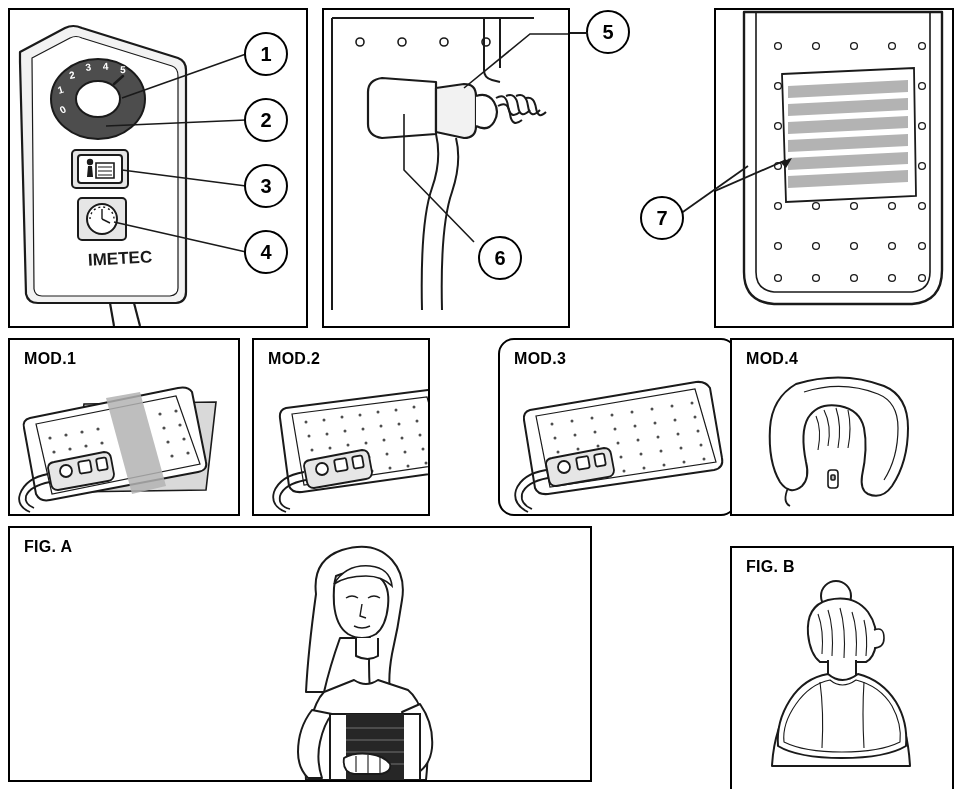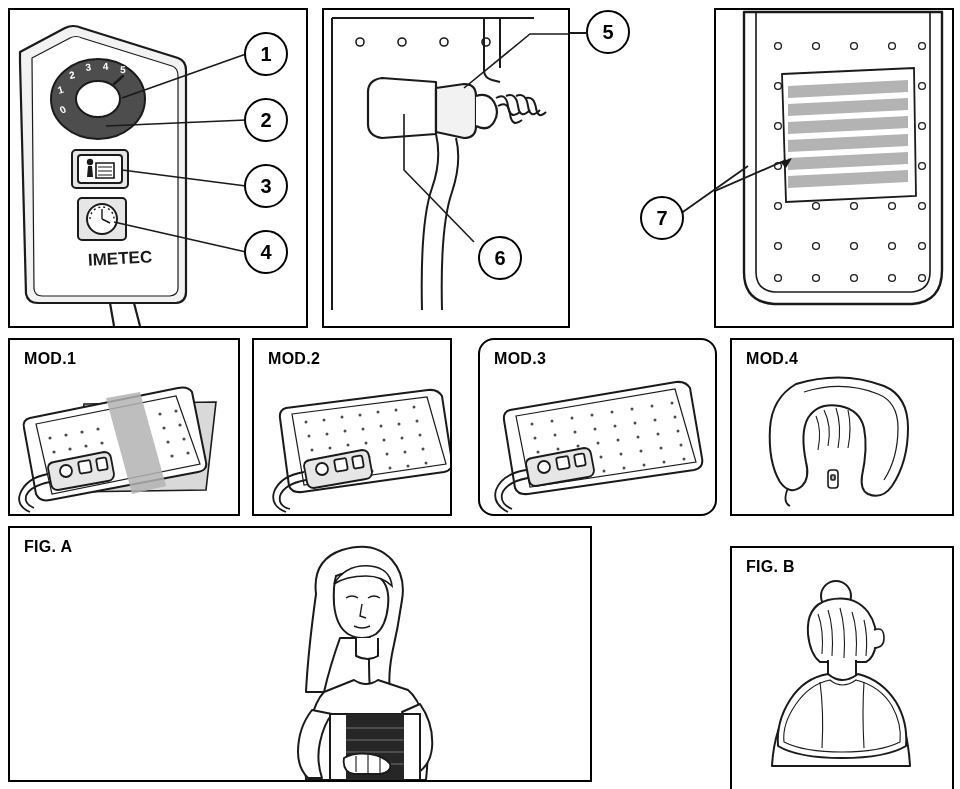--- a/index.html
+++ b/index.html
@@ -304,21 +304,21 @@
         <rect x="86" y="93" width="10" height="12" rx="2" transform="rotate(-10 86 93)" fill="#ffffff"></rect>
       </g>
 
       <g fill="none" stroke="#1a1a1a" stroke-width="1.8">
         <path d="M38 108 Q16 112 10 128 Q6 140 20 146"></path>
         <path d="M40 116 Q20 120 16 130 Q14 138 24 142"></path>
       </g>
     </svg>
   </div>
 
-  <div class="panel" style="left:252px; top:338px; width:200px; height:178px;">
+  <div class="panel" style="left:252px; top:338px; width:178px; height:178px;">
     <div class="panel-label">MOD.2</div>
     <svg class="fill-svg" style="top:26px;" width="214" height="150" viewBox="0 0 214 150">
       <g fill="#ffffff" stroke="#1a1a1a" stroke-width="2">
         <path d="M32 42 L174 24 Q184 23 188 30 L198 96 Q199 104 190 106 L48 126 Q38 127 35 120 L26 52 Q25 44 32 42 Z"></path>
         <path d="M38 48 L173 31 L192 98 L50 119 Z" fill="none" stroke-width="1.2"></path>
       </g>
       <g fill="#4d4d4d">
         <circle cx="52" cy="56" r="1.5"></circle>
           <circle cx="70" cy="54" r="1.5"></circle>
           <circle cx="88" cy="51" r="1.5"></circle>
@@ -361,21 +361,21 @@
         <rect x="80" y="94" width="12" height="12" rx="2" transform="rotate(-10 80 94)" fill="#ffffff"></rect>
         <rect x="98" y="91" width="10" height="12" rx="2" transform="rotate(-10 98 91)" fill="#ffffff"></rect>
       </g>
       <g fill="none" stroke="#1a1a1a" stroke-width="1.8">
         <path d="M50 106 Q26 110 20 126 Q16 140 32 146"></path>
         <path d="M52 114 Q30 118 26 130 Q24 140 36 143"></path>
       </g>
     </svg>
   </div>
 
-  <div class="panel" style="left:478px; top:338px; width:239px; height:178px;border-radius:16px;">
+  <div class="panel" style="left:498px; top:338px; width:239px; height:178px;border-radius:16px;">
     <div class="panel-label">MOD.3</div>
     <svg class="fill-svg" style="top:26px;" width="240" height="150" viewBox="0 0 240 150">
       <g fill="#ffffff" stroke="#1a1a1a" stroke-width="2">
         <path d="M30 44 L196 16 Q206 15 210 22 L222 92 Q224 102 214 104 L48 128 Q38 129 35 122 L24 54 Q23 46 30 44 Z"></path>
         <path d="M36 50 L195 23 L216 96 L50 121 Z" fill="none" stroke-width="1.2"></path>
       </g>
       <g fill="#4d4d4d">
         <circle cx="52" cy="58" r="1.5"></circle>
           <circle cx="72" cy="55" r="1.5"></circle>
           <circle cx="92" cy="52" r="1.5"></circle>

